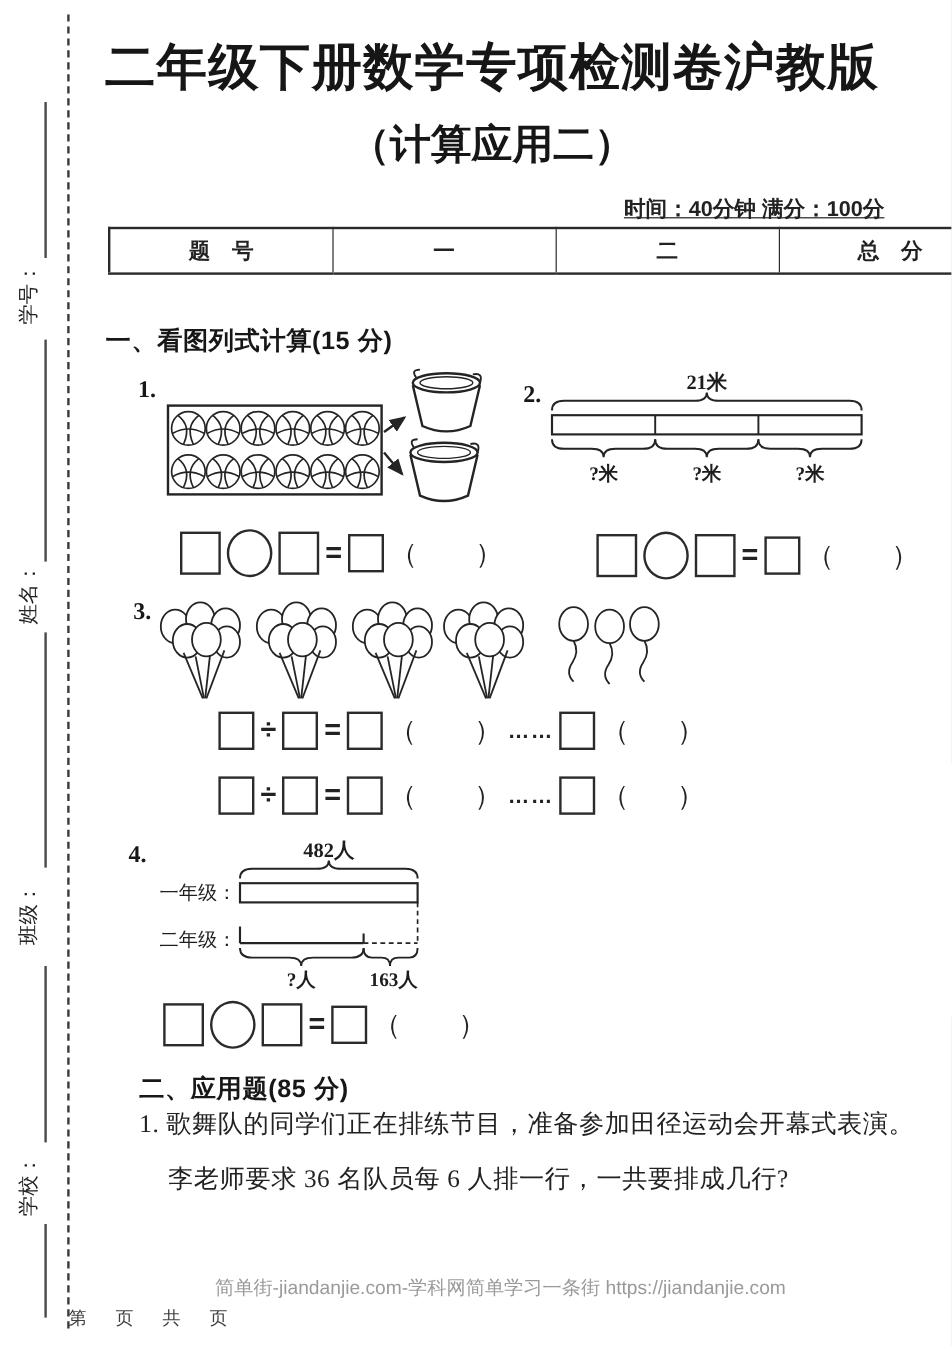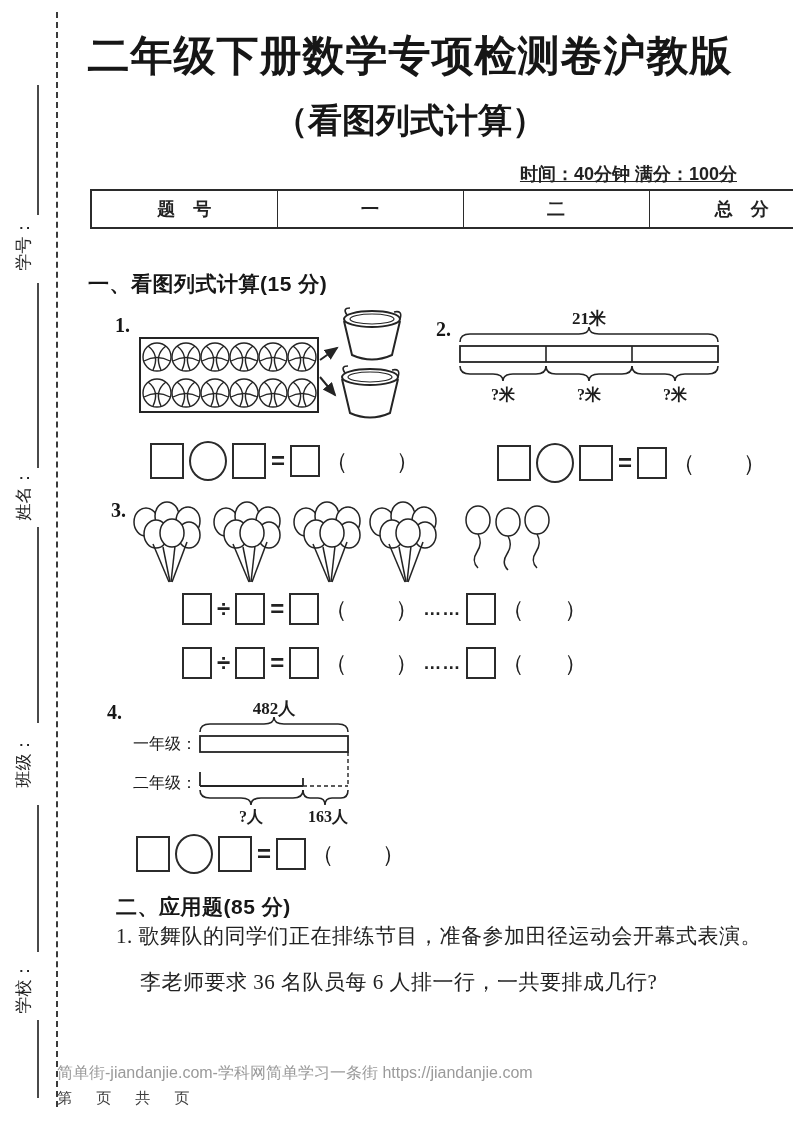--- a/index.html
+++ b/index.html
@@ -43,41 +43,41 @@
   .sym{font-size:24px;font-weight:700;color:#222;line-height:1;}
   .paren{font-size:23px;font-weight:400;color:#222;line-height:1;}
   .dots{font-size:18px;font-weight:900;color:#222;letter-spacing:1px;line-height:1;}
   .gap38{display:inline-block;width:38px;}
   .gap30{display:inline-block;width:30px;}
 
   
   svg text{font-family:"Liberation Serif","DejaVu Serif",serif;fill:#1d1d1d;}
 
   
-  .f1{left:57px;top:1063px;width:720px;text-align:left;font-size:16px;color:#9a9a9a;}
+  .f1{left:57px;top:1063px;width:720px;text-align:center;font-size:16px;color:#9a9a9a;}
   .f2{left:57px;top:1089px;width:720px;text-align:left;font-size:15px;color:#3f3f3f;word-spacing:16px;letter-spacing:2px;}
 </style>
 </head>
 <body>
 
 <div class="page">
 
   <div class="cut-line"></div>
   <div class="seal-seg" style="top:85px;height:130px;"></div>
   <div class="seal-seg" style="top:283px;height:185px;"></div>
   <div class="seal-seg" style="top:527px;height:196px;"></div>
   <div class="seal-seg" style="top:805px;height:147px;"></div>
   <div class="seal-seg" style="top:1020px;height:78px;"></div>
   <div class="mlabel" style="left:-25px;top:234px;">学号：</div>
   <div class="mlabel" style="left:-25px;top:484px;">姓名：</div>
   <div class="mlabel" style="left:-25px;top:751px;">班级：</div>
   <div class="mlabel" style="left:-25px;top:977px;">学校：</div>
 
   <div class="abs title">二年级下册数学专项检测卷沪教版</div>
-  <div class="abs subtitle">（看图列式计算）</div>
+  <div class="abs subtitle">（计算应用二）</div>
   <div class="abs info">时间：40分钟  满分：100分</div>
 
   <table class="score">
     <tbody>
         <tr>
       <td>题　号</td>
       <td>一</td>
       <td>二</td>
       <td>总　分</td>
     </tr>

